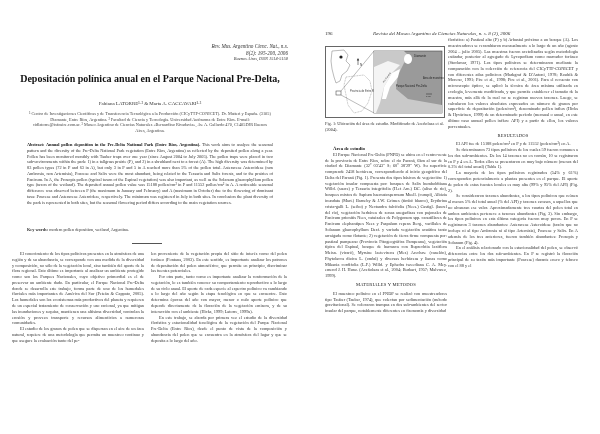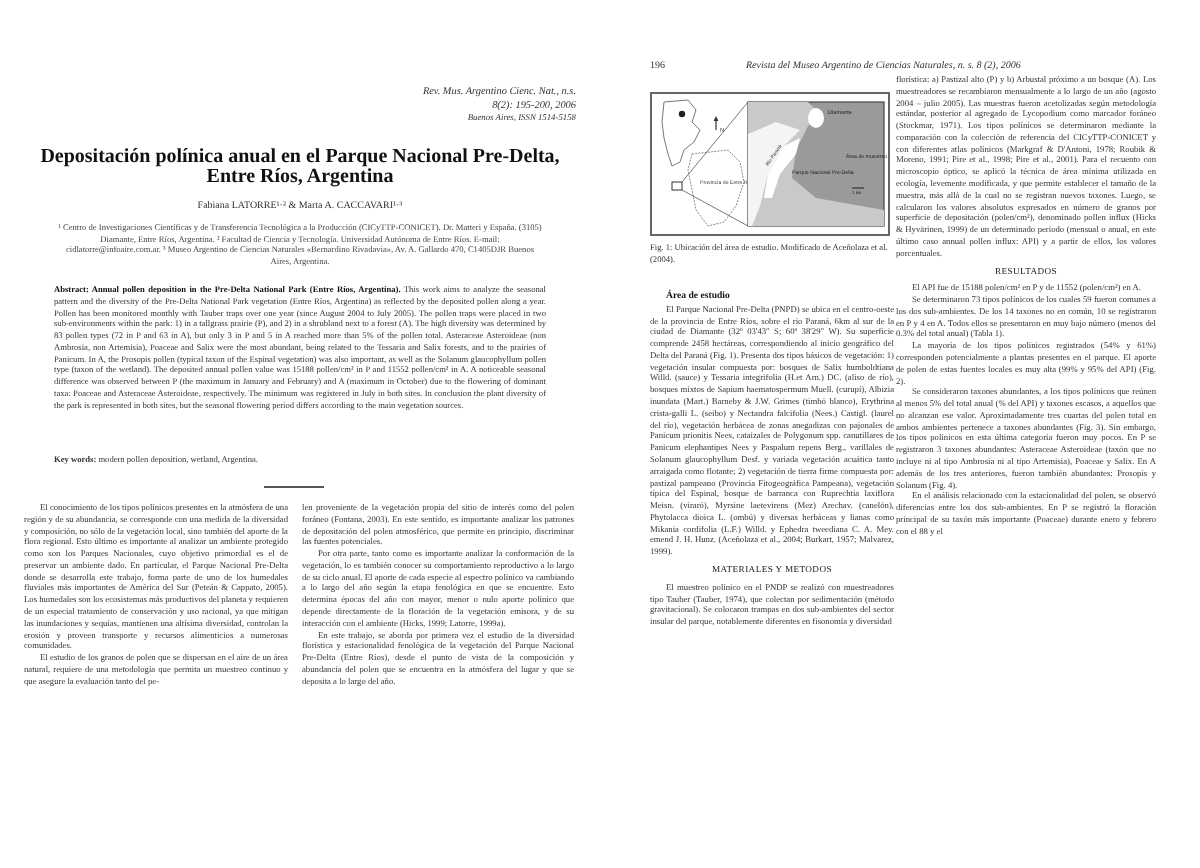--- a/index.html
+++ b/index.html
@@ -32,21 +32,20 @@
 
 <div class="page left">
   <div class="journal-ref">
     <div>Rev. Mus. Argentino Cienc. Nat., n.s.</div>
     <div>8(2): 195-200, 2006</div>
     <div class="small">Buenos Aires, ISSN 1514-5158</div>
   </div>
 
   <div class="title">
     <div>Depositación polínica anual en el Parque Nacional Pre-Delta,</div>
-    <div>Entre Ríos, Argentina</div>
   </div>
 
   <div class="authors">Fabiana LATORRE¹·² &amp; Marta A. CACCAVARI¹·³</div>
   <div class="affil">¹ Centro de Investigaciones Científicas y de Transferencia Tecnológica a la Producción (CICyTTP-CONICET). Dr. Matteri y España. (3105) Diamante, Entre Ríos, Argentina. ² Facultad de Ciencia y Tecnología. Universidad Autónoma de Entre Ríos. E-mail: cidlatorre@infoaire.com.ar. ³ Museo Argentino de Ciencias Naturales «Bernardino Rivadavia», Av. A. Gallardo 470, C1405DJR Buenos Aires, Argentina.</div>
 
   <div class="abstract">
     <b>Abstract: Annual pollen deposition in the Pre-Delta National Park (Entre Ríos, Argentina).</b>
     <span>This work aims to analyze the seasonal pattern and the diversity of the Pre-Delta National Park vegetation (Entre Ríos, Argentina) as reflected by the deposited pollen along a year. Pollen has been monitored monthly with Tauber traps over one year (since August 2004 to July 2005). The pollen traps were placed in two sub-environments within the park: 1) in a tallgrass prairie (P), and 2) in a shrubland next to a forest (A). The high diversity was determined by 83 pollen types (72 in P and 63 in A), but only 3 in P and 5 in A reached more than 5% of the pollen total. Asteraceae Asteroideae (non Ambrosia, non Artemisia), Poaceae and Salix were the most abundant, being related to the Tessaria and Salix forests, and to the prairies of Panicum. In A, the Prosopis pollen (typical taxon of the Espinal vegetation) was also important, as well as the Solanum glaucophyllum pollen type (taxon of the wetland). The deposited annual pollen value was 15188 pollen/cm² in P and 11552 pollen/cm² in A. A noticeable seasonal difference was observed between P (the maximum in January and February) and A (maximum in October) due to the flowering of dominant taxa: Poaceae and Asteraceae Asteroideae, respectively. The minimum was registered in July in both sites. In conclusion the plant diversity of the park is represented in both sites, but the seasonal flowering period differs according to the main vegetation sources.</span>
   </div>
 

